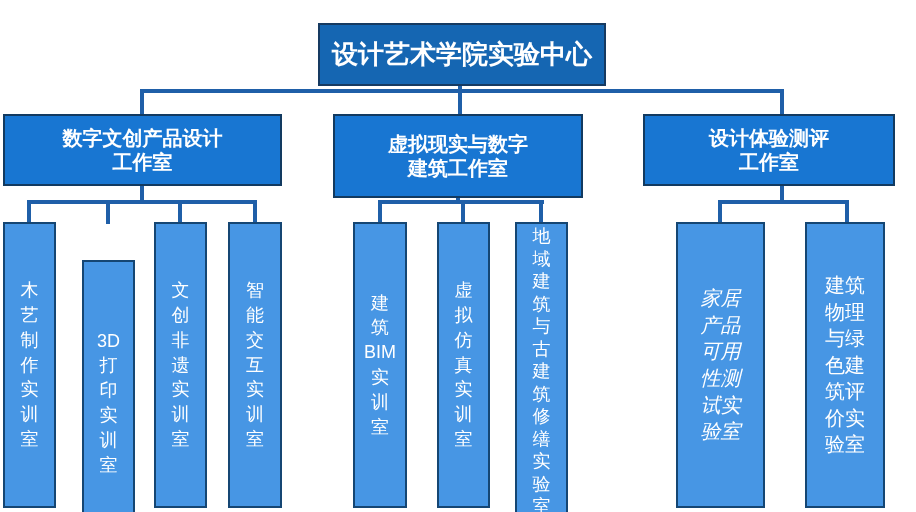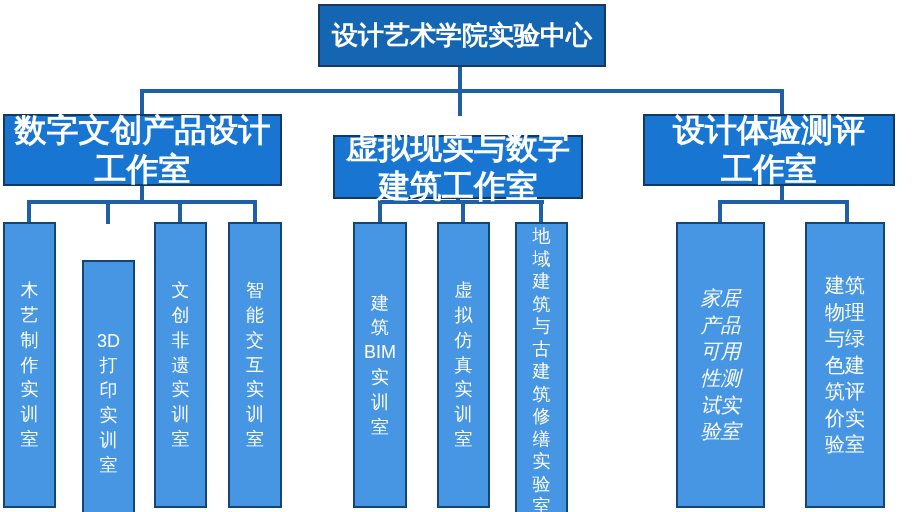--- a/index.html
+++ b/index.html
@@ -27,21 +27,21 @@
   .root-box{
     background:#1566b2;
     border:2px solid #163a61;
     font-size:26px;
     font-weight:bold;
     line-height:1.25;
   }
   .studio-box{
     background:#1876d2;
     border:2px solid #123a60;
-    font-size:32px;
+    font-size:20px;
     font-weight:bold;
     line-height:1.22;
   }
   .lab-box{
     background:#4796e4;
     border:2px solid #154673;
     font-size:18px;
     font-weight:normal;
     line-height:1.38;
   }
@@ -76,29 +76,29 @@
   <div class="cline" style="left:378px;top:200px;width:166px;height:4px;"></div>
   <div class="cline" style="left:378px;top:200px;width:4px;height:24px;"></div>
   <div class="cline" style="left:461px;top:200px;width:4px;height:24px;"></div>
   <div class="cline" style="left:539px;top:200px;width:4px;height:24px;"></div>
 
   <div class="cline" style="left:780px;top:184px;width:4px;height:18px;"></div>
   <div class="cline" style="left:718px;top:200px;width:131px;height:4px;"></div>
   <div class="cline" style="left:718px;top:200px;width:4px;height:24px;"></div>
   <div class="cline" style="left:845px;top:200px;width:4px;height:24px;"></div>
 
-  <div class="box root-box" style="left:318px;top:4px;width:288px;height:63px;">
+  <div class="box root-box" style="left:318px;top:23px;width:288px;height:63px;">
     <span>设计艺术学院实验中心</span>
   </div>
 
   <div class="box studio-box" style="left:3px;top:114px;width:279px;height:72px;">
     <span>数字文创产品设计
 工作室</span>
   </div>
-  <div class="box studio-box" style="left:333px;top:114px;width:250px;height:64px;margin-top:21px;">
+  <div class="box studio-box" style="left:333px;top:114px;width:250px;height:84px;">
     <span>虚拟现实与数字
 建筑工作室</span>
   </div>
   <div class="box studio-box" style="left:643px;top:114px;width:252px;height:72px;">
     <span>设计体验测评
 工作室</span>
   </div>
 
   <div class="box lab-box" style="left:3px;top:222px;width:53px;height:286px;">
     <span>木

